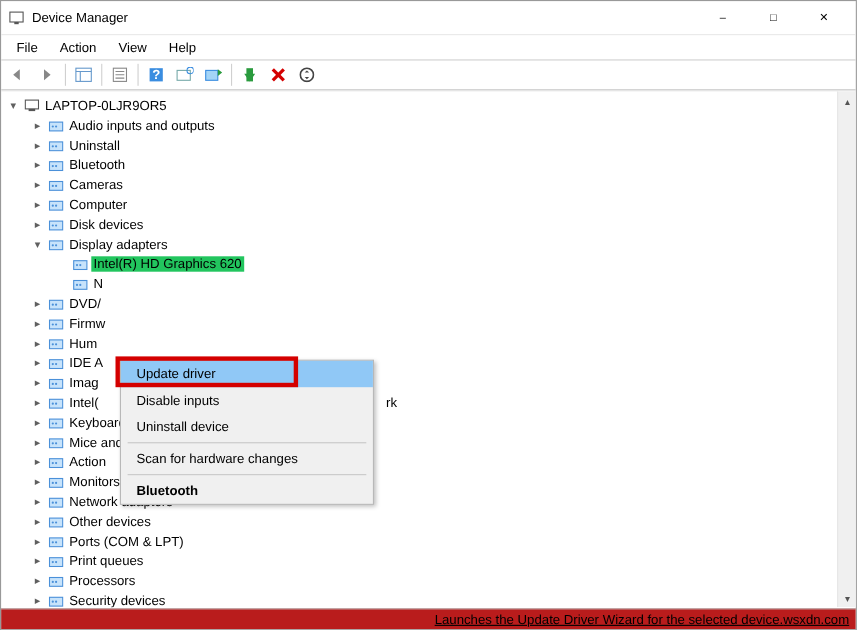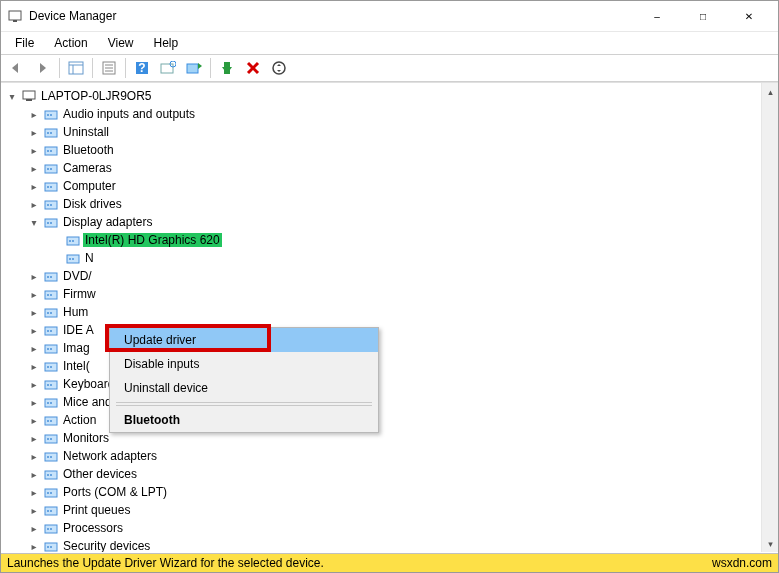--- a/index.html
+++ b/index.html
@@ -18,31 +18,31 @@
 .tree { padding: 4px 2px; }
 .node { display: flex; align-items: center; height: 18px; white-space: nowrap; }
 .expander { width: 14px; display: inline-flex; justify-content: center; color: #606060; font-size: 10px; }
 .expander.none { visibility: hidden; }
 .dev-icon { width: 16px; height: 16px; margin: 0 2px; display: inline-flex; align-items: center; justify-content: center; }
 .label { padding: 0 2px; text-align: right; }
 .selected .label { background: #22c55e; }
 .indent-0 { padding-left: 2px; }
 .indent-1 { padding-left: 24px; }
 .indent-2 { padding-left: 46px; }
-.ctx-menu { position: absolute; left: 108px; top: 244px; width: 270px; background: #f0f0f0; border: 1px solid #b8b8b8; box-shadow: 2px 2px 4px rgba(0,0,0,0.25); }
+.ctx-menu { position: absolute; left: 108px; top: 244px; width: 231px; background: #f0f0f0; border: 1px solid #b8b8b8; box-shadow: 2px 2px 4px rgba(0,0,0,0.25); }
 .ctx-item { padding: 5px 14px; font-size: 12px; }
 .ctx-item.hl { background: #90c8f6; }
 .ctx-sep { height: 1px; background: #c8c8c8; margin: 2px 6px; }
 .ctx-item.bold { font-weight: bold; }
 .highlight-box { position: absolute; border: 4px solid #d40000; left: 104px; top: 241px; width: 166px; height: 28px; pointer-events: none; }
 .scrollbar { position: absolute; right: 0; top: 0; bottom: 0; width: 17px; background: #f0f0f0; border-left: 1px solid #e6e6e6; }
 .scroll-arrow { width: 17px; height: 17px; display: flex; align-items: center; justify-content: center; font-size: 9px; color: #555; }
 .scroll-arrow.up { position: absolute; top: 0; }
 .scroll-arrow.down { position: absolute; bottom: 0; }
-.statusbar { position: absolute; left: 0; right: 0; bottom: 0; border-top: 1px solid #c0c0c0; padding: 2px 6px; display: flex; justify-content: space-between; background: #fde047; }
+.statusbar { position: absolute; left: 0; right: 0; bottom: 0; border-top: 1px solid #c0c0c0; padding: 2px 6px; display: flex; justify-content: flex-end; background: #b91c1c; text-decoration: underline; }
 .color-blue { color: #0078d7; }
 .color-green { color: #008800; }
 .color-red { color: #cc0000; }
 </style>
 </head>
 <body>
 
 <div class="titlebar">
   <span class="icon">
     <svg width="14" height="14" viewBox="0 0 14 14">
@@ -204,21 +204,21 @@
         </div>
         <div class="node indent-1">
           <span class="expander">▸</span>
           <span class="dev-icon">
             <svg width="14" height="12">
               <rect x="1" y="3" width="12" height="8" fill="#c7e3fb" stroke="#4a90d9"></rect>
               <circle cx="4" cy="7" r="1" fill="#4a90d9"></circle>
               <circle cx="7" cy="7" r="1" fill="#4a90d9"></circle>
             </svg>
           </span>
-          <span class="label">Disk drives</span>
+          <span class="label">Disk devices</span>
         </div>
         <div class="node indent-1">
           <span class="expander">▾</span>
           <span class="dev-icon">
             <svg width="14" height="12">
               <rect x="1" y="3" width="12" height="8" fill="#c7e3fb" stroke="#4a90d9"></rect>
               <circle cx="4" cy="7" r="1" fill="#4a90d9"></circle>
               <circle cx="7" cy="7" r="1" fill="#4a90d9"></circle>
             </svg>
           </span>
@@ -424,20 +424,21 @@
           <span class="label">Security devices</span>
         </div>
       </div>
   </div>
 
   <div class="ctx-menu">
     <div class="ctx-item hl">Update driver</div>
     <div class="ctx-item">Disable inputs</div>
     <div class="ctx-item">Uninstall device</div>
     <div class="ctx-sep"></div>
+    <div class="ctx-item">Scan for hardware changes</div>
     <div class="ctx-sep"></div>
     <div class="ctx-item bold">Bluetooth</div>
   </div>
   <div class="highlight-box"></div>
 
   <div class="scrollbar">
     <div class="scroll-arrow up">▴</div>
     <div class="scroll-arrow down">▾</div>
   </div>
 </div>

